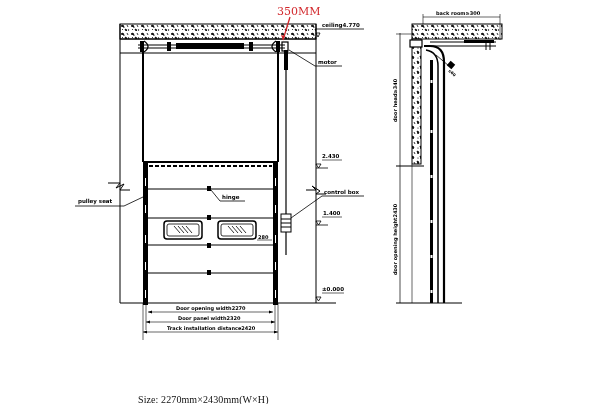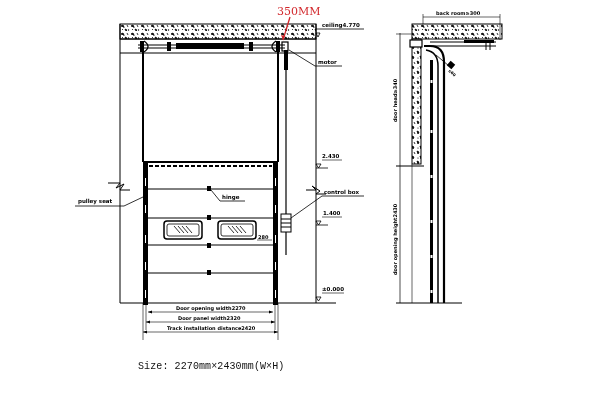--- a/index.html
+++ b/index.html
@@ -1,22 +1,22 @@
 <!DOCTYPE html>
 <html><head>
 <meta charset="utf-8">
 <style>
   html, body { margin: 0; padding: 0; background: #ffffff; }
   body { width: 600px; height: 404px; position: relative; overflow: hidden;
          font-family: "DejaVu Sans", sans-serif; }
   #drawing { position: absolute; left: 0; top: 0; width: 600px; height: 404px; }
   .lbl { font-family: "DejaVu Sans", sans-serif; font-weight: bold; fill: #000; }
   .red-lbl { font-family: "DejaVu Serif", serif; fill: #d2282c; }
-  .size-text { position: absolute; left: 138px; top: 361px; font-size: 10px;
-               font-family: Liberation Mono, monospace; color: #111; letter-spacing: 0.1px; }
+  .size-text { position: absolute; left: 138px; top: 394px; font-size: 10px;
+               font-family: Liberation Serif, serif; color: #111; letter-spacing: 0.1px; }
 </style>
 </head>
 <body>
 
 <svg id="drawing" viewBox="0 0 600 404" xmlns="http://www.w3.org/2000/svg">
   <defs>
     <pattern id="concrete" width="10" height="8" patternUnits="userSpaceOnUse">
       <rect width="10" height="8" fill="#fff"></rect>
       <path d="M1 2 l2 -1 l1 2 z M5 5 l2 1 l-1 1 z M7 1 l1 2 M2 6 l1 -1" stroke="#000" stroke-width="0.8" fill="#000"></path>
       <circle cx="8.5" cy="6" r="0.7" fill="#000"></circle>

